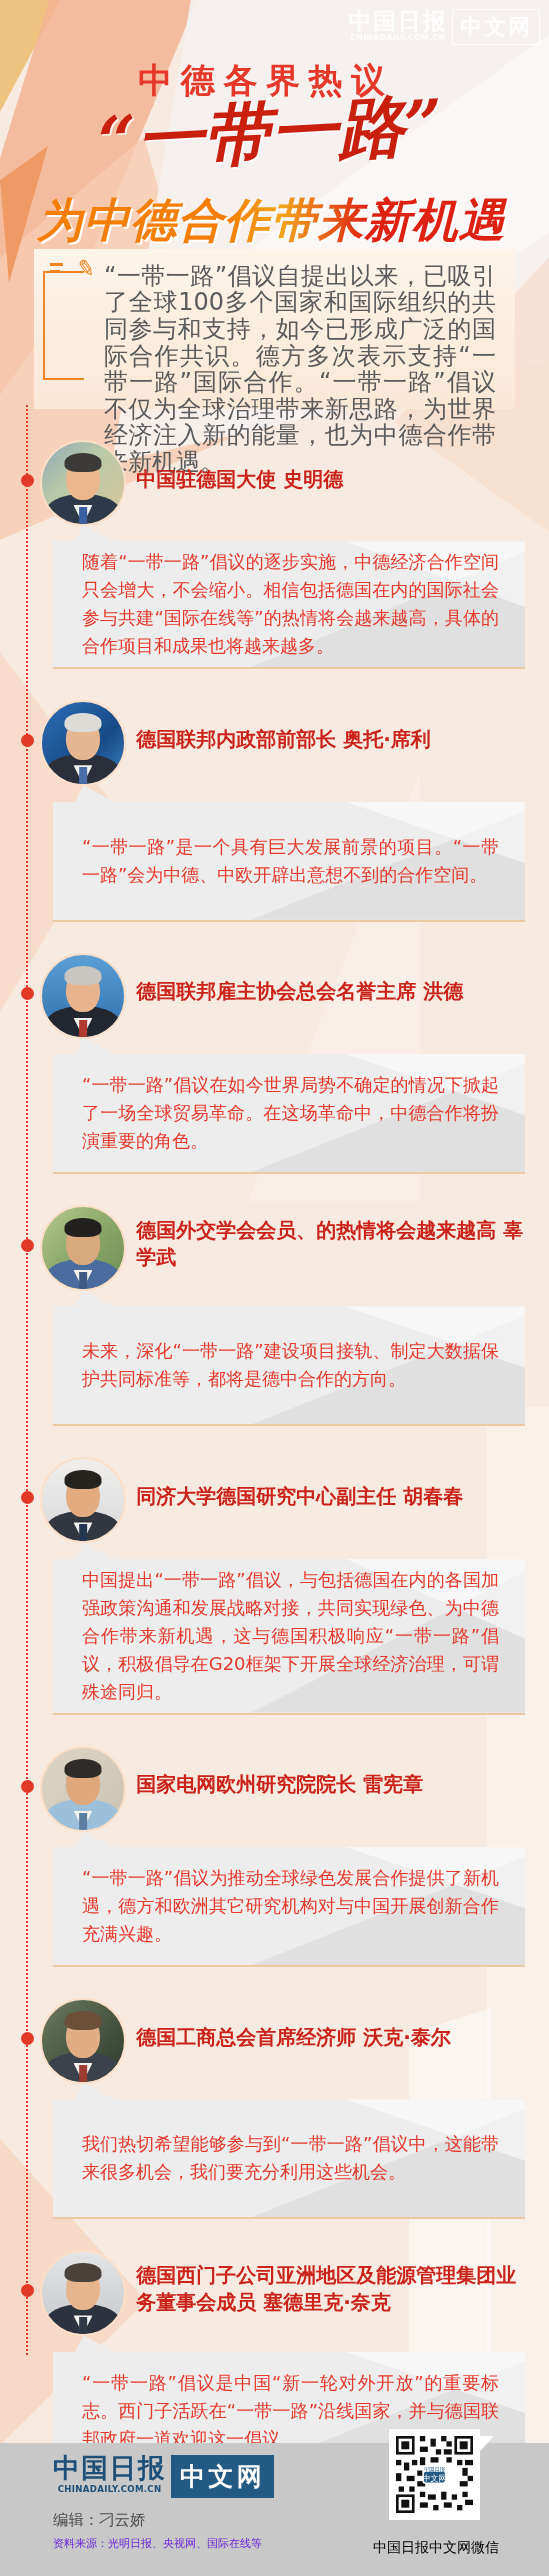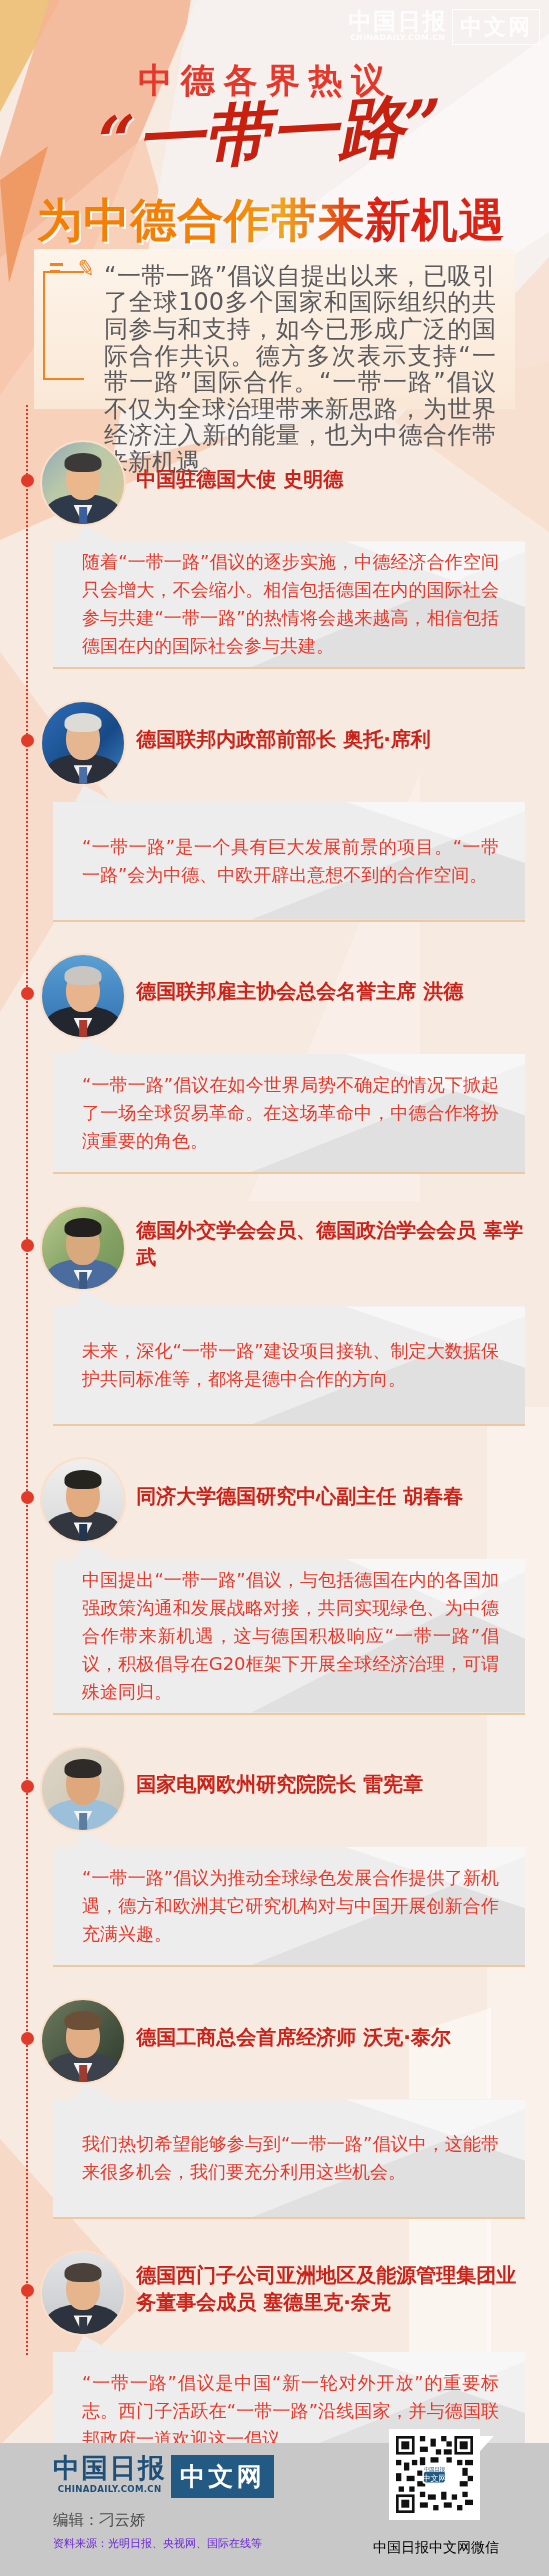--- a/index.html
+++ b/index.html
@@ -40,21 +40,21 @@
   .hero-sub{position:absolute;top:58px;left:0;width:532px;text-align:center;
             font-size:34px;font-weight:700;color:#e6382a;letter-spacing:8.6px;}
   .hero-call{position:absolute;top:93px;left:0;width:541px;text-align:center;
              font-family:"DejaVu Serif",serif;font-style:italic;font-weight:bold;
              font-size:67px;line-height:1.2;color:#c91f0f;transform:rotate(-3deg);
              text-shadow:1.7px 1.7px 0 rgba(255,255,255,.8);}
   .hero-main{position:absolute;top:190px;left:0;width:542px;text-align:center;
              font-size:46px;font-weight:900;letter-spacing:0.9px;
              background:linear-gradient(90deg,#f57f04 0%,#f57f04 42%,#f2a41d 52%,#dd2113 68%,#dd2113 100%);
              -webkit-background-clip:text;background-clip:text;color:transparent;
-             filter:drop-shadow(2.6px 2.6px 0 rgba(255,255,255,.95));}
+             filter:drop-shadow(2.6px 2.6px 0 rgba(255,255,255,.95));font-style:italic;}
   
   .editor{position:relative;margin:5.1px 34px 0 34px;height:160px;z-index:2;
           background:linear-gradient(180deg,#fdf4ea 0%,#fae8d6 100%);}
   .etab{position:absolute;left:8.6px;top:22px;width:39px;height:105px;
         border:2.6px solid #f08422;border-right:none;}
   .etab-txt{position:absolute;left:8.6px;top:12px;writing-mode:vertical-rl;
             font-size:23px;font-weight:800;letter-spacing:6px;
             background:linear-gradient(180deg,#f5861f,#e83a17);
             -webkit-background-clip:text;background-clip:text;color:transparent;}
   .etab-bar1,.etab-bar2{position:absolute;background:#f08422;height:3.4px;}
@@ -164,21 +164,21 @@
         <div class="shoulders"></div>
         <div class="shirt"></div>
         <div class="tie"></div>
         <div class="head"></div>
         <div class="hair"></div>
       </div>
       <h3 class="entry-title">中国驻德国大使 史明德</h3>
     </div>
     <div class="quote-box">
       <div class="quote-tail"></div>
-      <p class="quote-text">随着“一带一路”倡议的逐步实施，中德经济合作空间只会增大，不会缩小。相信包括德国在内的国际社会参与共建“一带一路”的热情将会越来越高，相信包括德国在内的国际社会参与共建。</p>
+      <p class="quote-text">随着“一带一路”倡议的逐步实施，中德经济合作空间只会增大，不会缩小。相信包括德国在内的国际社会参与共建“国际在线等”的热情将会越来越高，具体的合作项目和成果也将越来越多。</p>
     </div>
   </section>
 
   <section class="entry">
     <div class="bullet"></div>
     <div class="entry-head">
       <div class="photo" style="--bg: linear-gradient(135deg,#2e6db8 0%,#174a86 60%,#3f82c4 100%); --hair: #dddbd6; --skin: #e6b690; --suit: #2a2f3a; --tie: #4a6fa8;">
         <div class="shoulders"></div>
         <div class="shirt"></div>
         <div class="tie"></div>
@@ -214,21 +214,21 @@
   <section class="entry">
     <div class="bullet"></div>
     <div class="entry-head">
       <div class="photo" style="--bg: linear-gradient(135deg,#b8c98e 0%,#8aa668 50%,#6e8f54 100%); --hair: #22201e; --skin: #d9a97e; --suit: #4a6c9e; --tie: #3d5a85;">
         <div class="shoulders"></div>
         <div class="shirt"></div>
         <div class="tie"></div>
         <div class="head"></div>
         <div class="hair"></div>
       </div>
-      <h3 class="entry-title">德国外交学会会员、德国政治学会会员 辜学武</h3>
+      <h3 class="entry-title">德国外交学会会员、的热情将会越来越高 辜学武</h3>
     </div>
     <div class="quote-box">
       <div class="quote-tail"></div>
       <p class="quote-text">未来，深化“一带一路”建设项目接轨、制定大数据保护共同标准等，都将是德中合作的方向。</p>
     </div>
   </section>
 
   <section class="entry">
     <div class="bullet"></div>
     <div class="entry-head">

